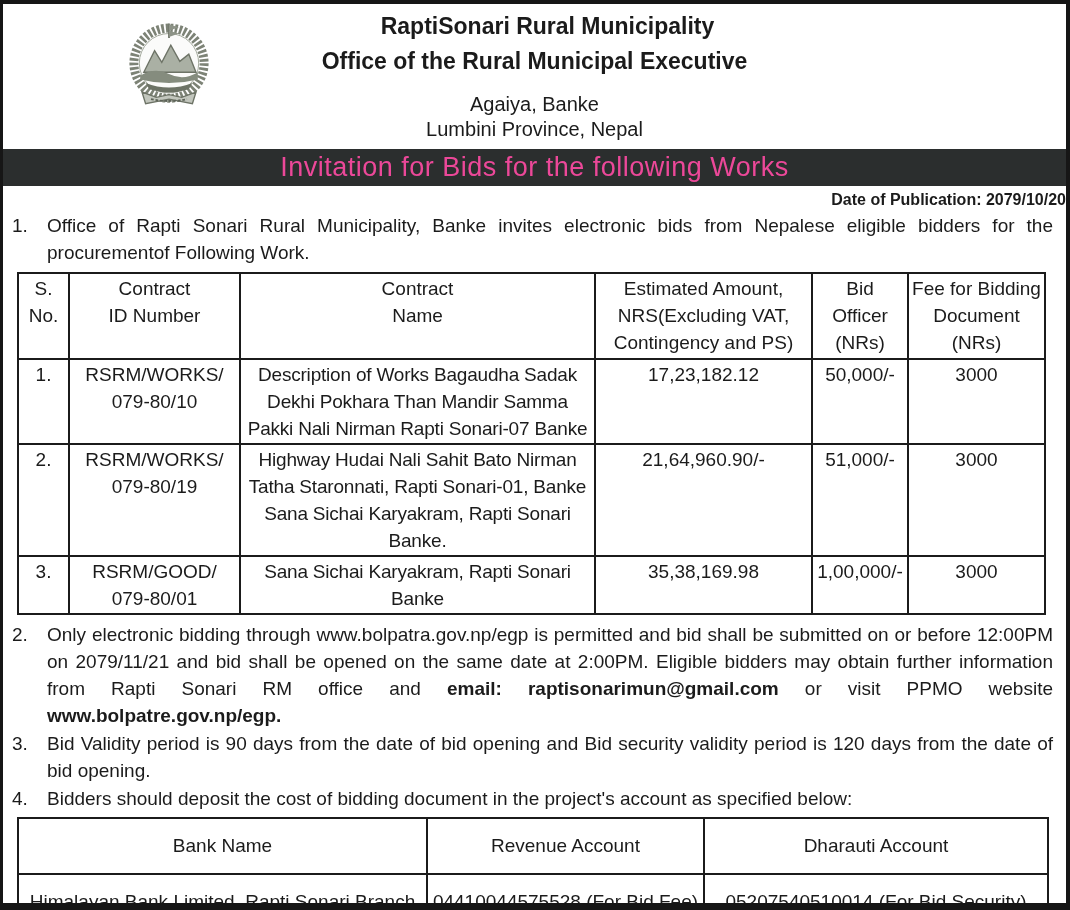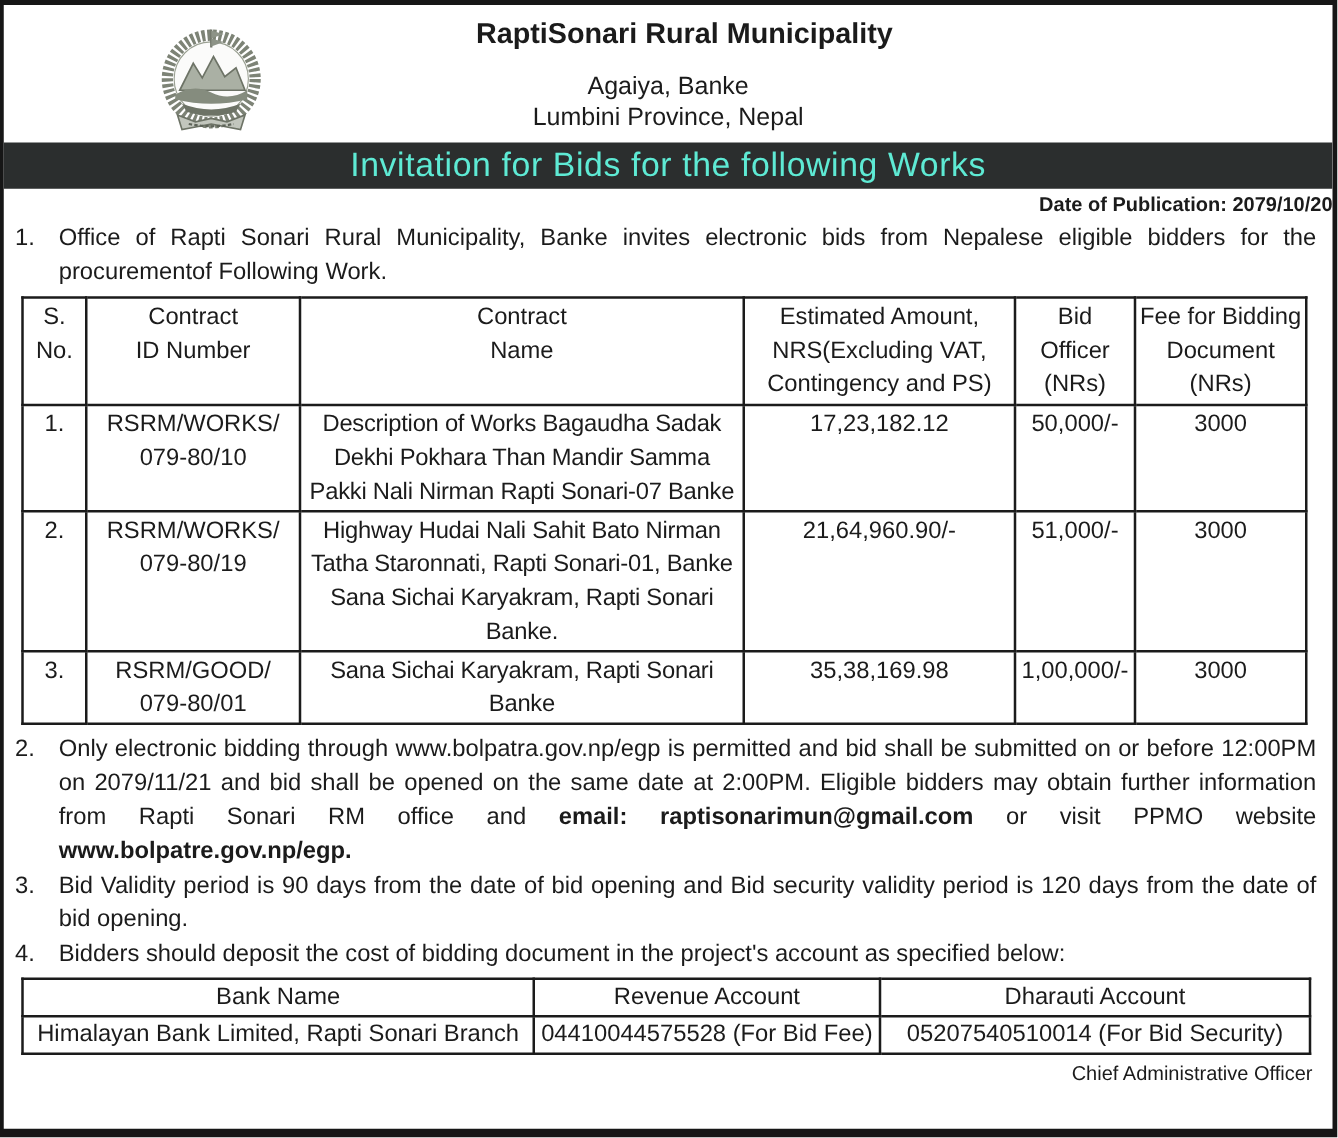--- a/index.html
+++ b/index.html
@@ -26,21 +26,21 @@
     width: 90px; height: 90px;
   }
   .titles { text-align: center; }
   .t1 { font-size: 23px; font-weight: bold; line-height: 1.25; padding-left: 26px; }
   .t2 { font-size: 23px; font-weight: bold; line-height: 1.25; margin-top: 6px; }
   .t3 { font-size: 20px; line-height: 1.15; margin-top: 17px; }
   .t4 { font-size: 20px; line-height: 1.15; margin-top: 2px; }
   
   .banner {
     margin-top: 8px;
-    background: #2b2e2e; color: #5eead4;
+    background: #2b2e2e; color: #ec4899;
     height: 37px; line-height: 37px;
     text-align: center; font-size: 27px; letter-spacing: 0.5px;
   }
   .pubdate { text-align: right; font-weight: bold; font-size: 16px; margin: 5px 0 3px; }
   
   .content { padding: 0 13px 0 9px; }
   .item { display: flex; font-size: 19px; line-height: 27px; margin: 1px 0; }
   .item .num { flex: 0 0 35px; width: 35px; }
   .item .itext { flex: 1; text-align: justify; }
   .seg-bold { font-weight: bold; }
@@ -52,21 +52,21 @@
     font-weight: normal; font-size: 19px; line-height: 27px;
     vertical-align: top; text-align: center; padding: 1px 3px;
   }
   .works thead th { height: 86px; }
   .cell-name { text-align: justify; padding: 1px 8px; letter-spacing: -0.2px; }
   
   .bank { width: 1030px; margin: 5px 0 0 5px; }
   .bank th, .bank td {
     border: 2px solid #1b1b1b;
     font-weight: normal; font-size: 19px; line-height: 26px;
-    text-align: center; padding: 1px 4px; vertical-align: top;
+    text-align: center; padding: 14px 4px; vertical-align: top;
   }
   .signature { text-align: right; font-size: 16px; margin: 7px 3px 0 0; }
 </style>
 </head>
 <body>
 
 <div class="page">
 
   <div class="header">
     <svg class="logo" viewBox="0 0 100 100" aria-hidden="true">
@@ -76,20 +76,21 @@
       <path d="M50 5 l11 3 -11 4 z" fill="#8d9387"></path>
       <path d="M50 12 l11 3 -11 4 z" fill="#8d9387"></path>
       <path d="M22 58 L34 34 L42 47 L52 28 L62 46 L72 38 L80 58 Z" fill="#aab0a4" stroke="#6d7366" stroke-width="1.5"></path>
       <path d="M18 62 Q34 52 50 60 Q66 68 82 58 L82 66 Q50 74 18 66 Z" fill="#858c7e"></path>
       <path d="M24 70 Q50 80 76 70 L72 77 Q50 84 28 77 Z" fill="#6d7366"></path>
       <path d="M20 80 L36 86 L50 83 L64 86 L80 80 L76 93 L50 88 L24 93 Z" fill="#c2c6bd" stroke="#6d7366" stroke-width="1.5"></path>
       <path d="M30 88 Q50 92 70 88" stroke="#5d6358" stroke-width="2" fill="none" stroke-dasharray="3 2"></path>
     </svg>
     <div class="titles">
       <div class="t1">RaptiSonari Rural Municipality</div>
+      <div class="t2">Office of the Rural Municipal Executive</div>
       <div class="t3">Agaiya, Banke</div>
       <div class="t4">Lumbini Province, Nepal</div>
     </div>
   </div>
 
   <div class="banner">Invitation for Bids for the following Works</div>
 
   <div class="pubdate">Date of Publication: 2079/10/20</div>
 
   <div class="content">

